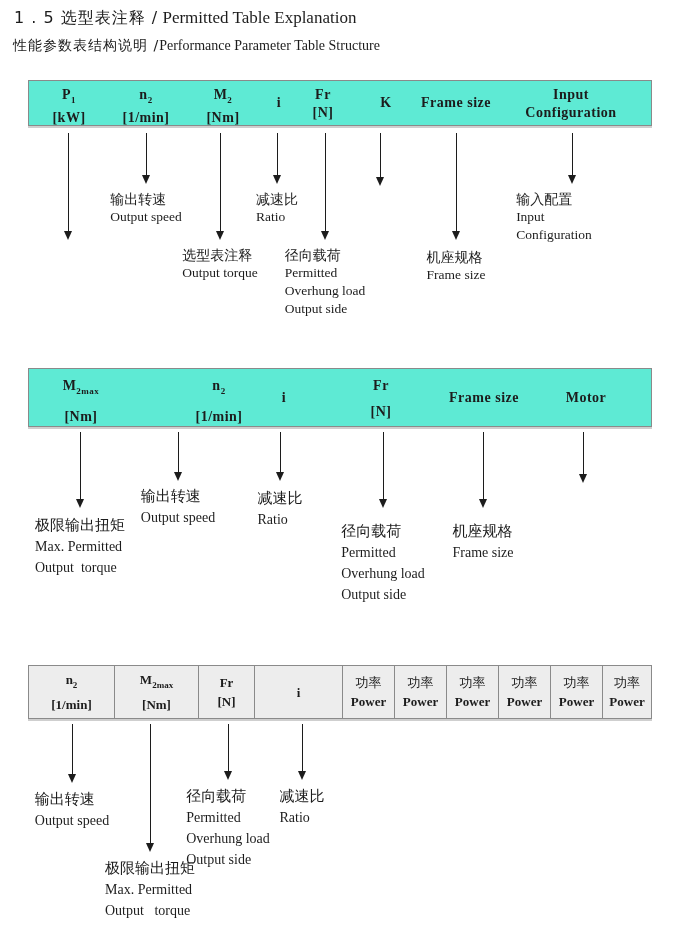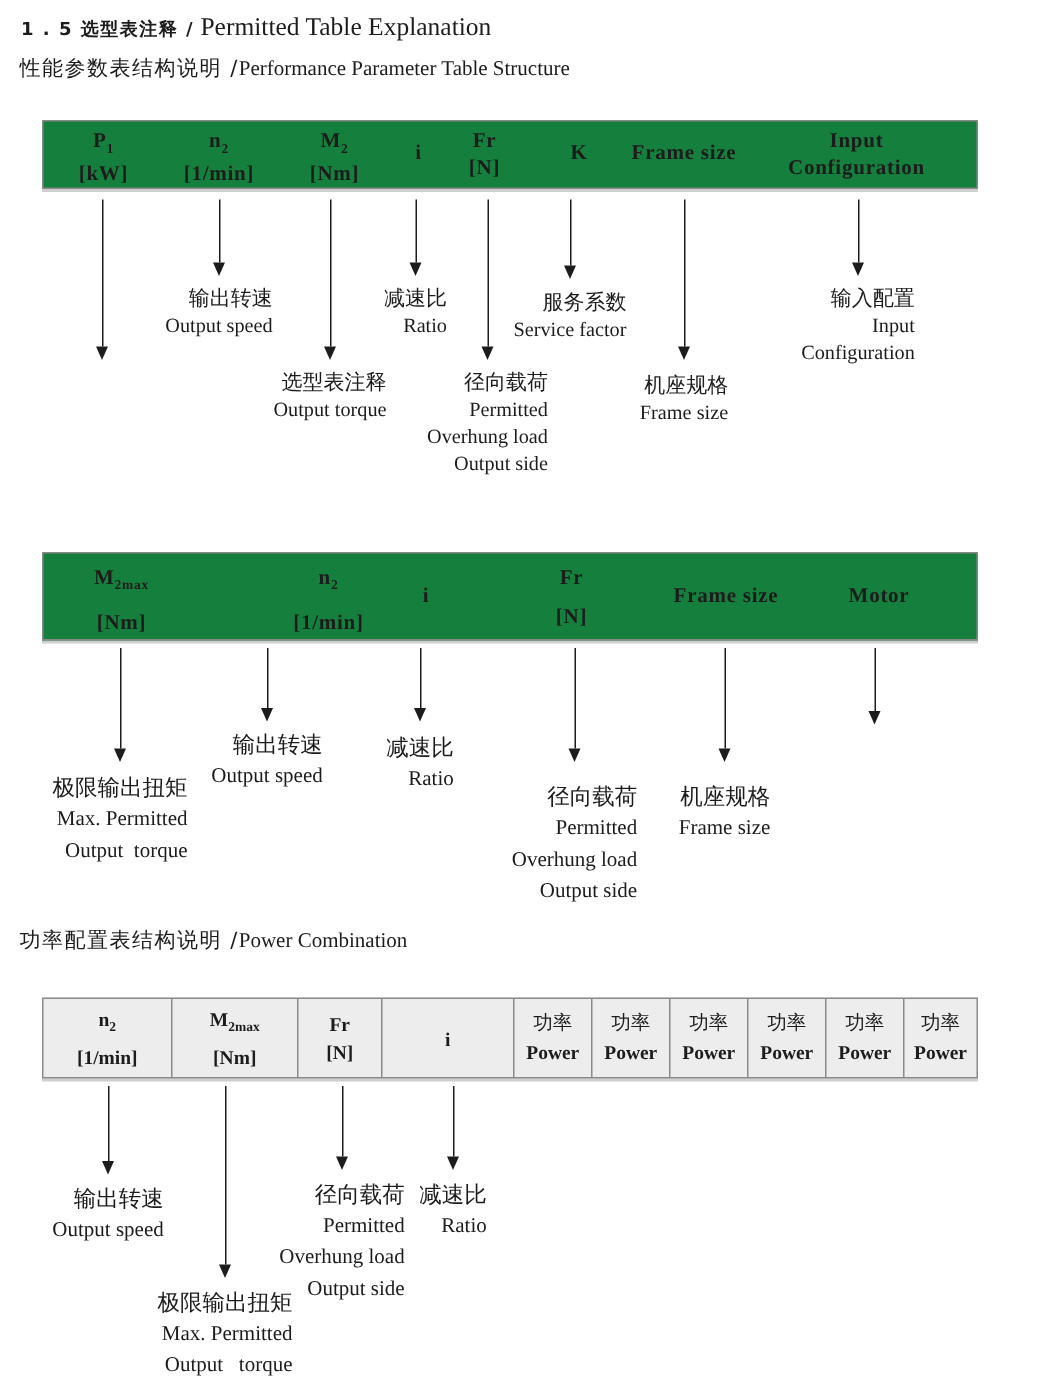--- a/index.html
+++ b/index.html
@@ -5,28 +5,28 @@
   * { margin:0; padding:0; box-sizing:border-box; }
   html,body { background:#ffffff; }
   .page {
     position:relative; width:695px; height:931px; background:#fff;
     color:#1c1c1c; font-family:"Liberation Serif","DejaVu Serif",serif;
     overflow:hidden;
   }
   .zh { font-family:"DejaVu Sans","Liberation Sans",sans-serif; }
 
   .title { position:absolute; left:14px; top:8px; font-size:17px; }
-  .title .zh { font-weight:bold; font-size:12px; letter-spacing:1px; }
+  .title .zh { font-weight:normal; font-size:16px; letter-spacing:1px; }
 
   .sec-heading { position:absolute; left:13px; font-size:14px; font-weight:normal; }
   .sec-heading .zh { font-size:14px; letter-spacing:1px; }
 
   .ptable {
     position:absolute; left:28px; width:624px;
-    background:#15803d; border:1px solid #8a8a8a;
+    background:#5eead4; border:1px solid #8a8a8a;
     box-shadow:0 2px 0 #cfcfcf;
   }
   .hcell {
     position:absolute; transform:translateX(-50%);
     text-align:center; font-weight:bold; font-size:14px;
     line-height:18px; white-space:nowrap; letter-spacing:0.5px;
   }
   .hcell2 { line-height:26px; }
   sub { font-size:9px; font-weight:bold; }
 
@@ -45,21 +45,21 @@
   .arrow { position:absolute; width:0; border-left:1.5px solid #1c1c1c; }
   .arrow::after {
     content:""; position:absolute; left:-5.5px; bottom:-9px;
     width:0; height:0;
     border-left:4.5px solid transparent; border-right:4.5px solid transparent;
     border-top:9px solid #1c1c1c;
   }
 
   .lbl {
     position:absolute; transform:translateX(-50%);
-    text-align:right; font-size:13.5px; line-height:18px;
+    text-align:left; font-size:13.5px; line-height:18px;
   }
   .lbl div { white-space:pre; }
   .lbl div:first-child { font-family:"DejaVu Sans","Liberation Sans",sans-serif; font-size:14px; }
   .lbl2 { font-size:14px; line-height:21px; }
   .lbl2 div:first-child { font-size:15px; }
 </style>
 </head>
 <body>
 
 <div class="page">
@@ -120,29 +120,25 @@
   <div class="lbl" style="left:277px; top:190px">
     <div>减速比</div>
     <div>Ratio</div>
   </div>
   <div class="lbl" style="left:325px; top:246px">
     <div>径向载荷</div>
     <div>Permitted</div>
     <div>Overhung load</div>
     <div>Output side</div>
   </div>
-  <div class="lbl" style="left:380px; top:193px">
-    <div>服务系数</div>
-    <div>Service factor</div>
-  </div>
   <div class="lbl" style="left:456px; top:248px">
     <div>机座规格</div>
     <div>Frame size</div>
   </div>
-  <div class="lbl" style="left:572px; top:190px">
+  <div class="lbl" style="left:554px; top:190px">
     <div>输入配置</div>
     <div>Input</div>
     <div>Configuration</div>
   </div>
 
 
   <div class="ptable" style="top:368px; height:59px">
     <div class="hcell hcell2" style="left:52px; top:4px">
       <div><span>M</span><sub>2max</sub></div>
       <div>[Nm]</div>
@@ -190,21 +186,20 @@
     <div>径向载荷</div>
     <div>Permitted</div>
     <div>Overhung load</div>
     <div>Output side</div>
   </div>
   <div class="lbl lbl2" style="left:483px; top:521px">
     <div>机座规格</div>
     <div>Frame size</div>
   </div>
 
-  <div class="sec-heading" style="top:618px"><span class="zh">功率配置表结构说明 /</span><span>Power Combination</span></div>
 
   <div class="t3">
     <div class="cell" style="width:85px">
       <div><span>n</span><sub>2</sub></div>
       <div>[1/min]</div>
     </div>
     <div class="cell" style="width:84px">
       <div><span>M</span><sub>2max</sub></div>
       <div>[Nm]</div>
     </div>

